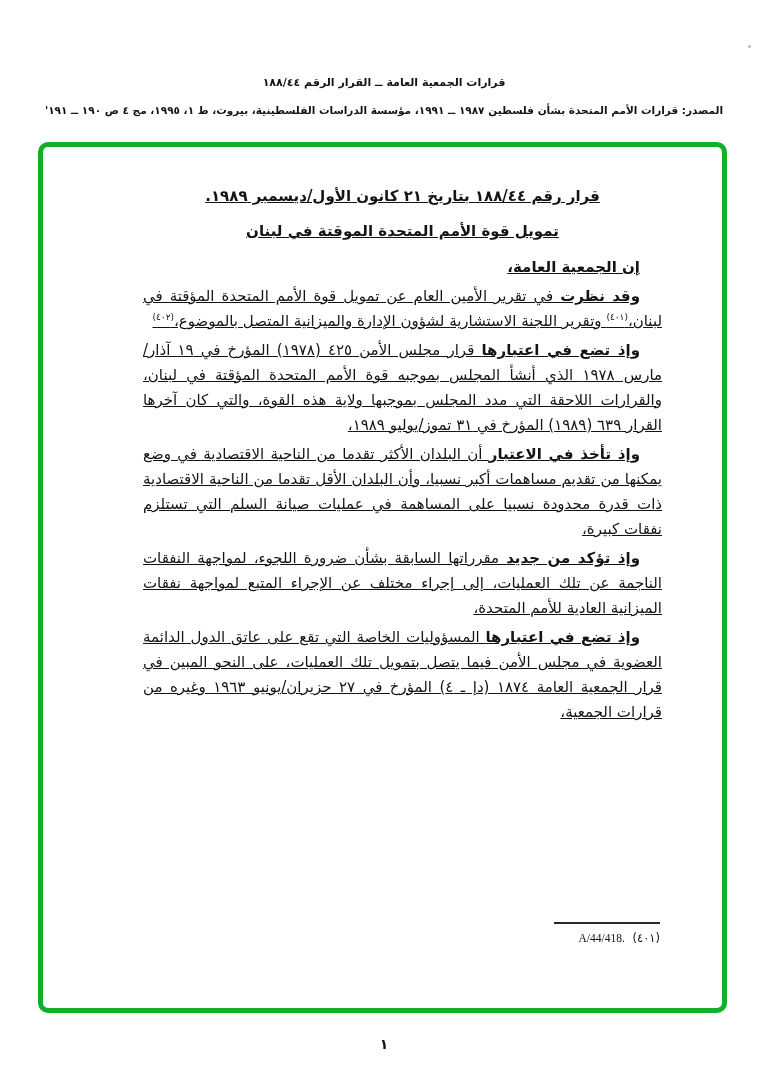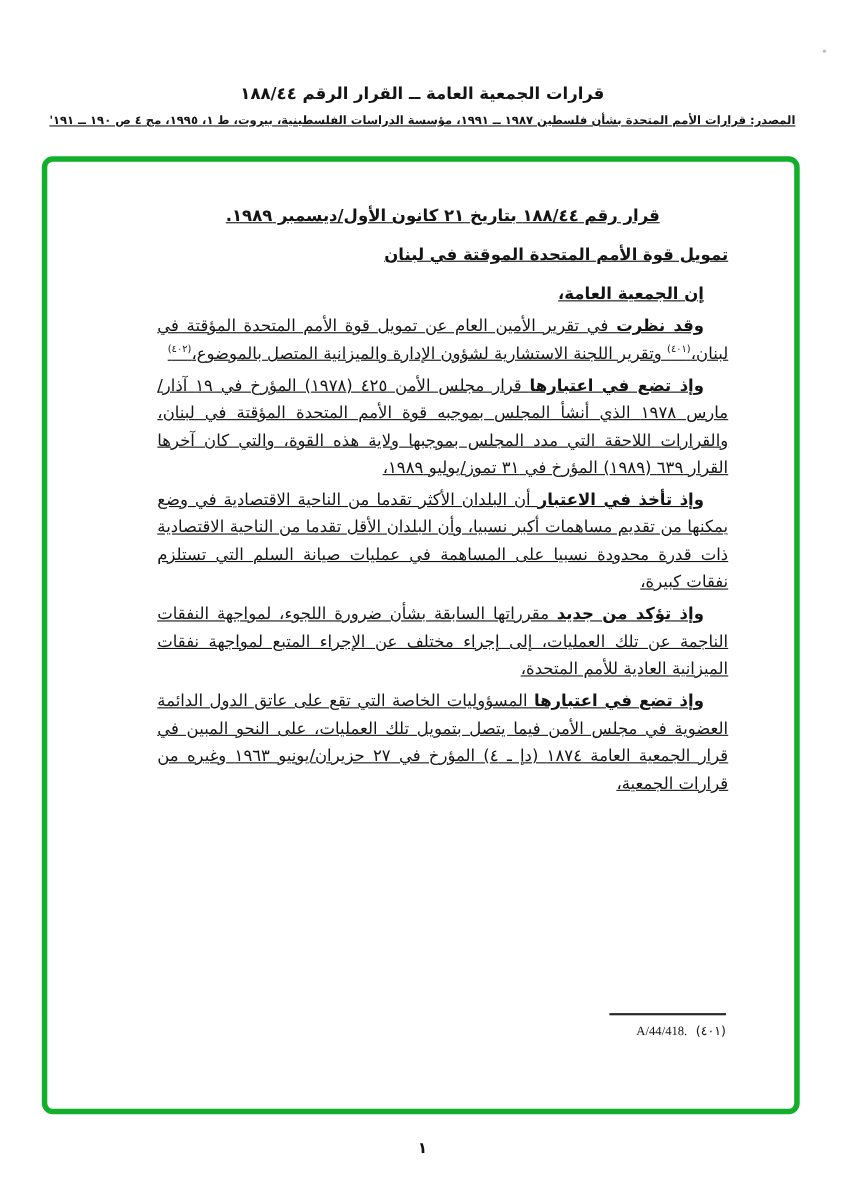--- a/index.html
+++ b/index.html
@@ -3,45 +3,45 @@
 <meta charset="utf-8">
 <style>
   html,body{margin:0;padding:0;background:#ffffff;}
   body{
     width:768px;height:1085px;position:relative;overflow:hidden;
     font-family:"DejaVu Sans", sans-serif;color:#141414;
     -webkit-font-smoothing:antialiased;
   }
   .header-title{
     position:absolute;top:76px;left:0;width:768px;text-align:center;
-    direction:rtl;font-weight:bold;font-size:15px;letter-spacing:0;
+    direction:rtl;font-weight:bold;font-size:11px;letter-spacing:0;
   }
   .source-line{
     position:absolute;top:104px;left:0;width:768px;text-align:center;
-    direction:rtl;font-weight:bold;font-size:10.5px;white-space:nowrap;text-decoration:underline;
+    direction:rtl;font-weight:bold;font-size:10.5px;white-space:nowrap;
   }
   .artifact-dot{
     position:absolute;left:748px;top:45px;width:3px;height:3px;
     background:#9a9a9a;border-radius:50%;opacity:.65;
   }
   .green-box{
     position:absolute;left:38px;top:142px;width:689px;height:871px;
     box-sizing:border-box;border:5px solid #12b02a;border-radius:10px;
     background:#ffffff;
   }
   .doc-content{
     position:absolute;top:0;left:0;right:0;bottom:0;
     padding:38px 60px 0 100px;direction:rtl;text-decoration:underline;
   }
   .doc-title{
     text-align:center;font-weight:bold;font-size:15px;line-height:22px;
     margin:0 0 13px 0;
   }
   .doc-subtitle{
-    font-weight:bold;font-size:15px;line-height:22px;
+    text-align:center;font-weight:bold;font-size:15px;line-height:22px;
     margin:0 0 13px 0;
   }
   .body-par{
     font-size:15px;line-height:25px;margin:0 0 4px 0;
     text-align:justify;text-indent:22px;
   }
   .body-par strong{font-weight:bold;}
   .body-par sup{font-size:9px;vertical-align:super;line-height:0;}
   .footnotes{
     position:absolute;right:62px;bottom:62px;width:330px;

